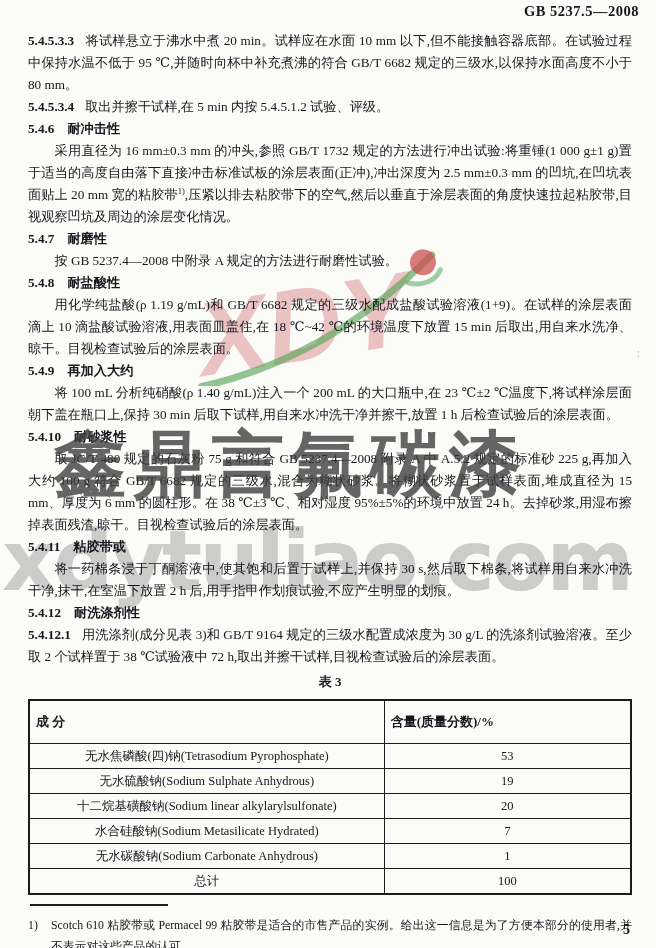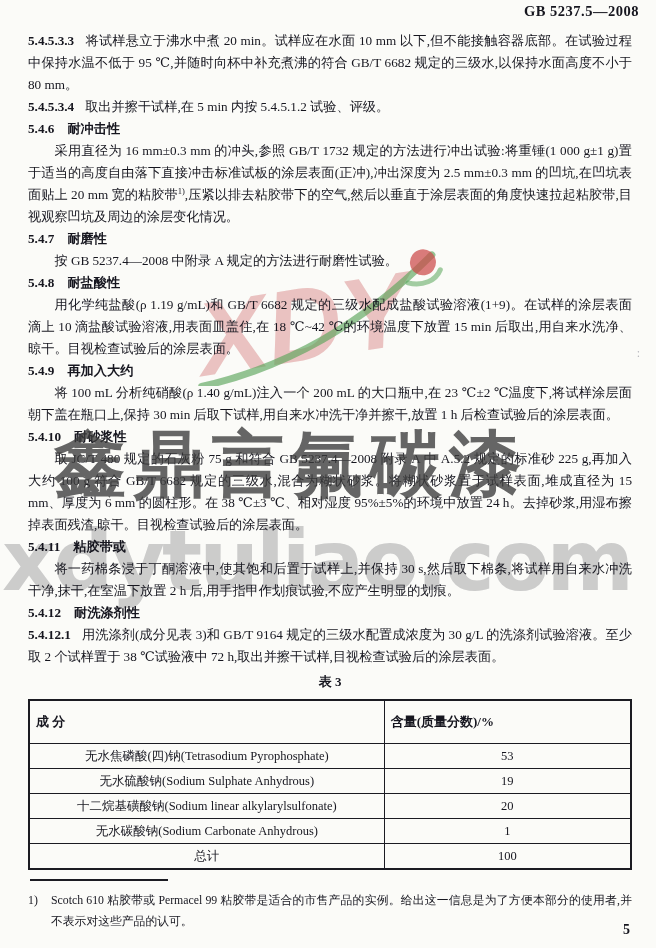--- a/index.html
+++ b/index.html
@@ -124,20 +124,24 @@
         </tr>
         <tr>
           <td class="comp-name">无水硫酸钠(Sodium Sulphate Anhydrous)</td>
           <td class="comp-val">19</td>
         </tr>
         <tr>
           <td class="comp-name">十二烷基磺酸钠(Sodium linear alkylarylsulfonate)</td>
           <td class="comp-val">20</td>
         </tr>
         <tr>
+          <td class="comp-name">水合硅酸钠(Sodium Metasilicate Hydrated)</td>
+          <td class="comp-val">7</td>
+        </tr>
+        <tr>
           <td class="comp-name">无水碳酸钠(Sodium Carbonate Anhydrous)</td>
           <td class="comp-val">1</td>
         </tr>
         <tr>
           <td class="comp-name">总计</td>
           <td class="comp-val">100</td>
         </tr>
       </tbody>
     </table>
 

